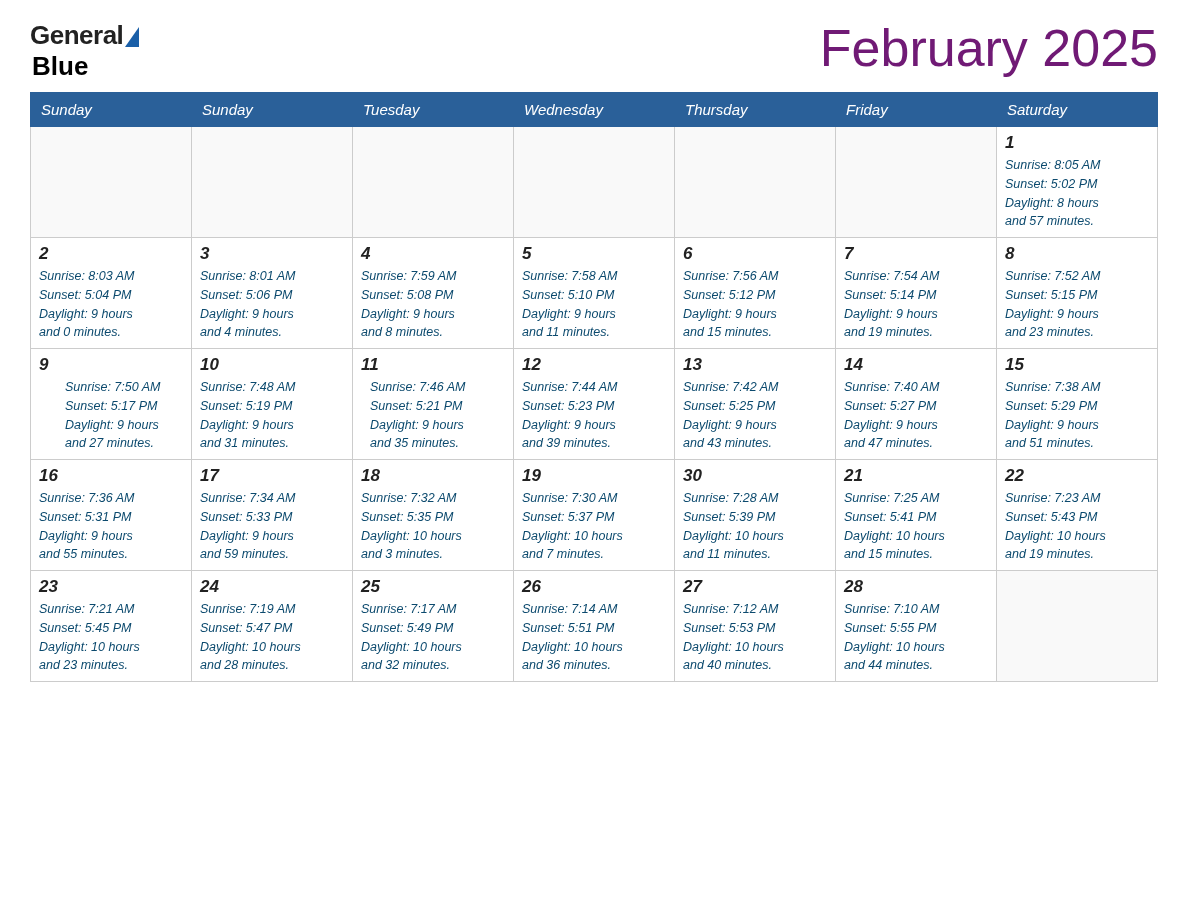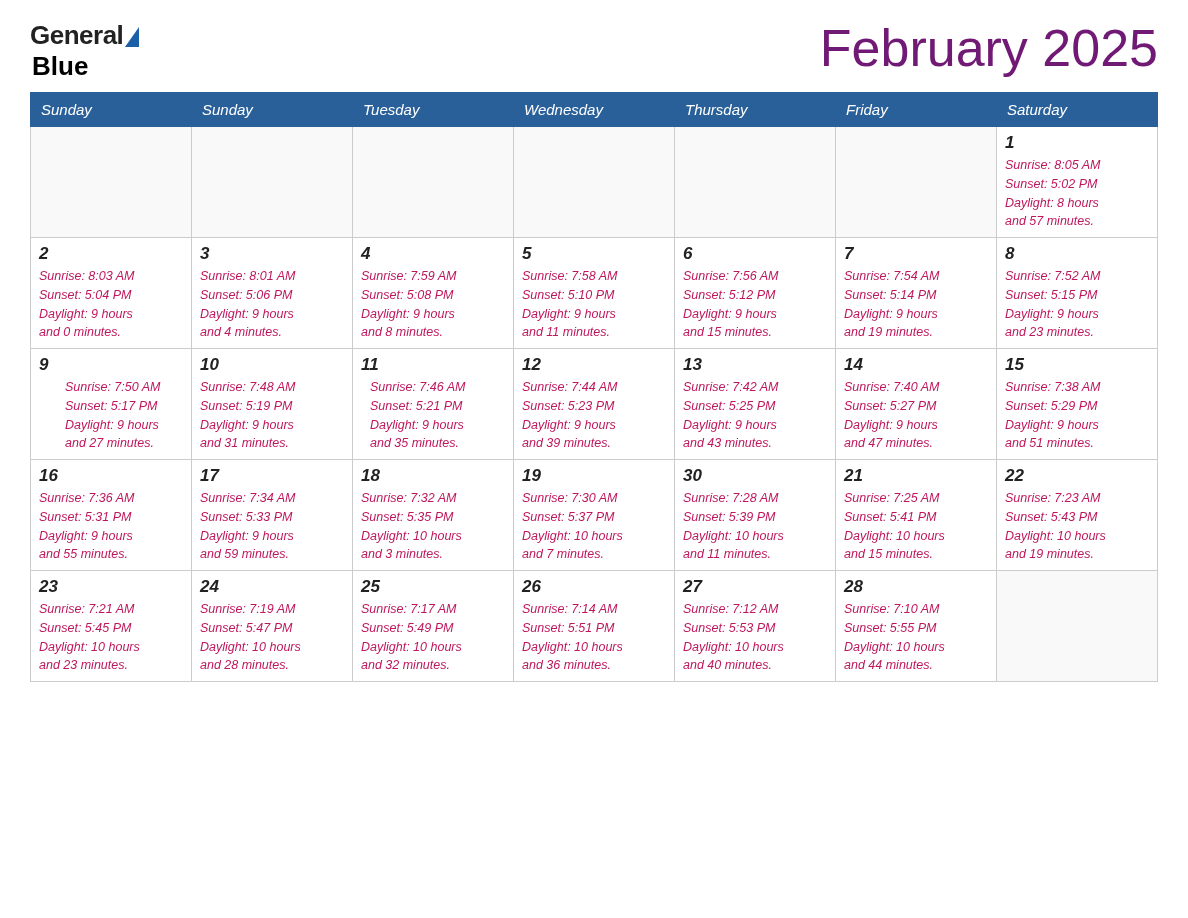--- a/index.html
+++ b/index.html
@@ -85,21 +85,21 @@
     }
     .day-number {
       font-size: 17px;
       font-weight: bold;
       color: #222;
       display: block;
       margin-bottom: 3px;
     }
     .day-info {
       font-size: 12.5px;
-      color: #be185d;
+      color: #0c4a6e;
       line-height: 1.5;
     }
     .empty-cell {
       background: #f9f9f9;
     }
     .row-border-top td {
       border-top: 2px solid #2a6099;
     }
   </style>
 </head>

